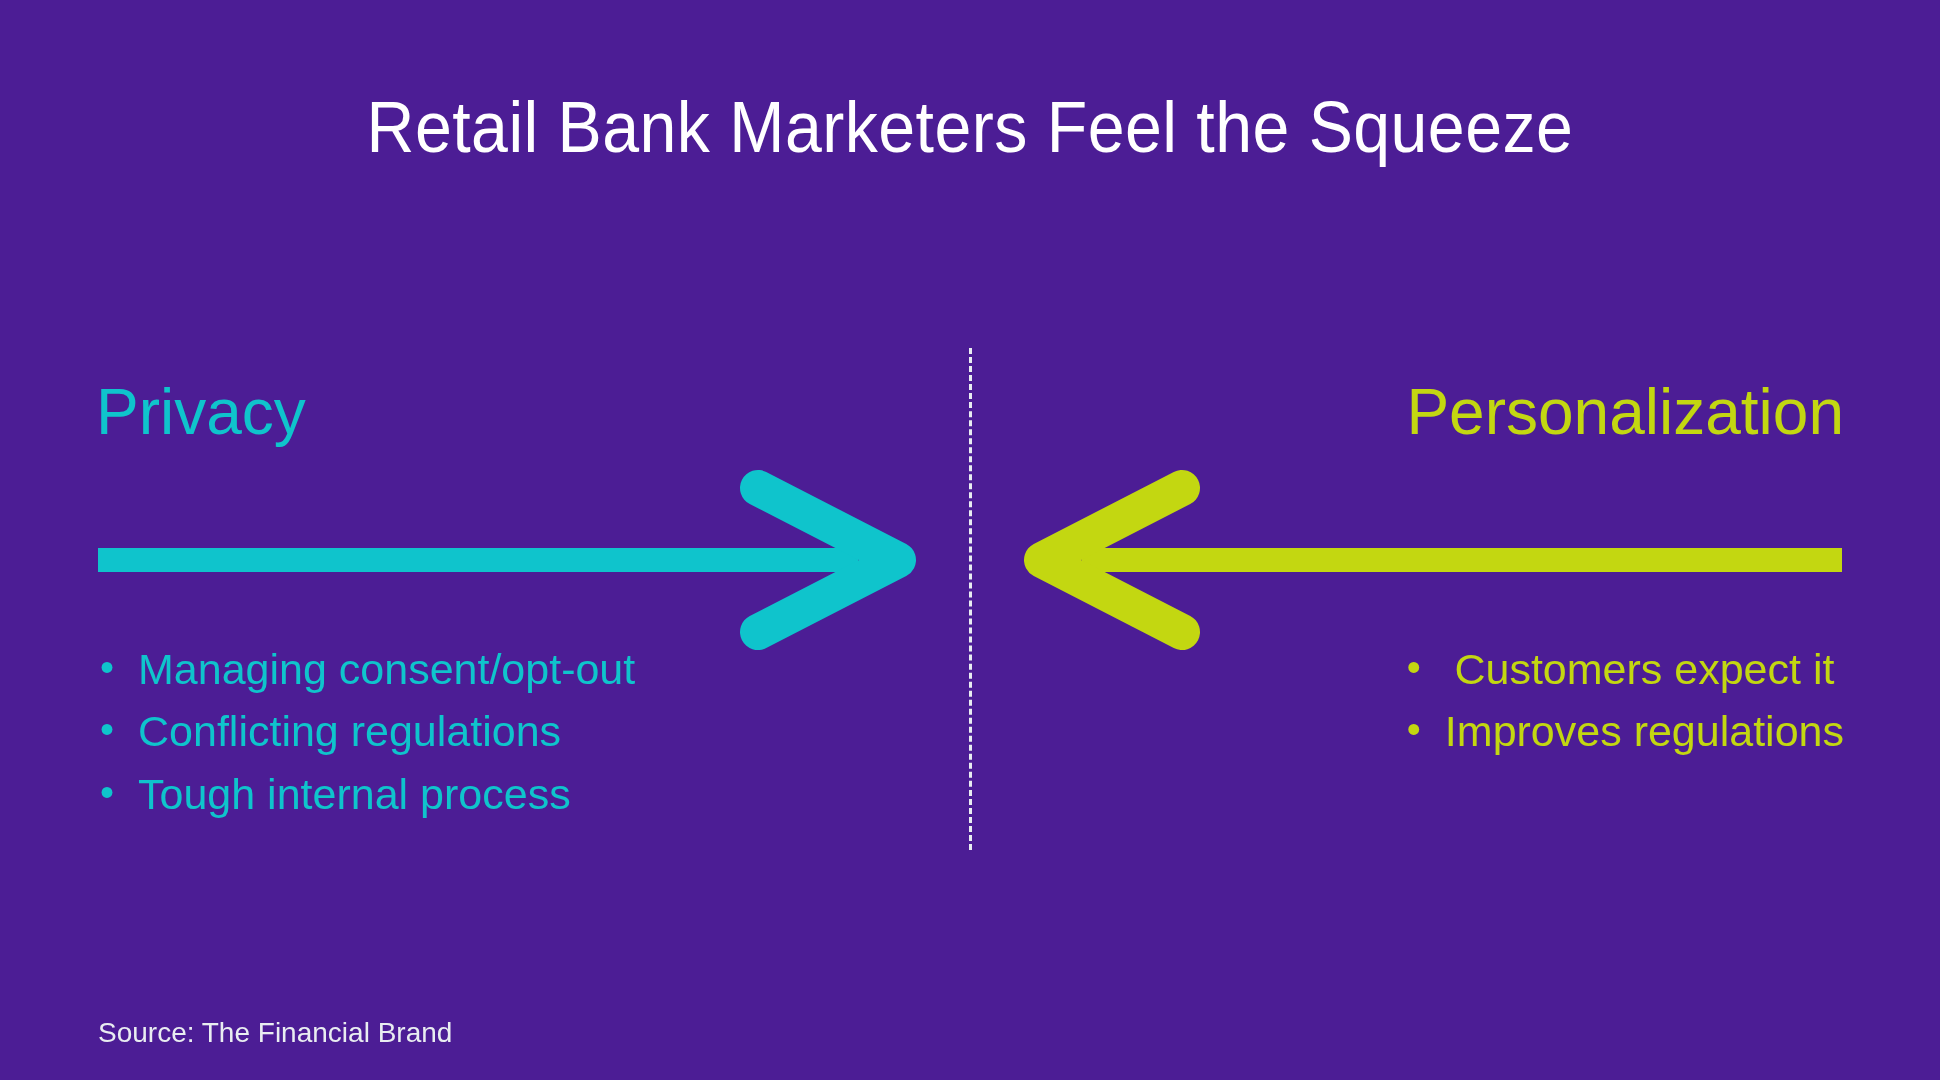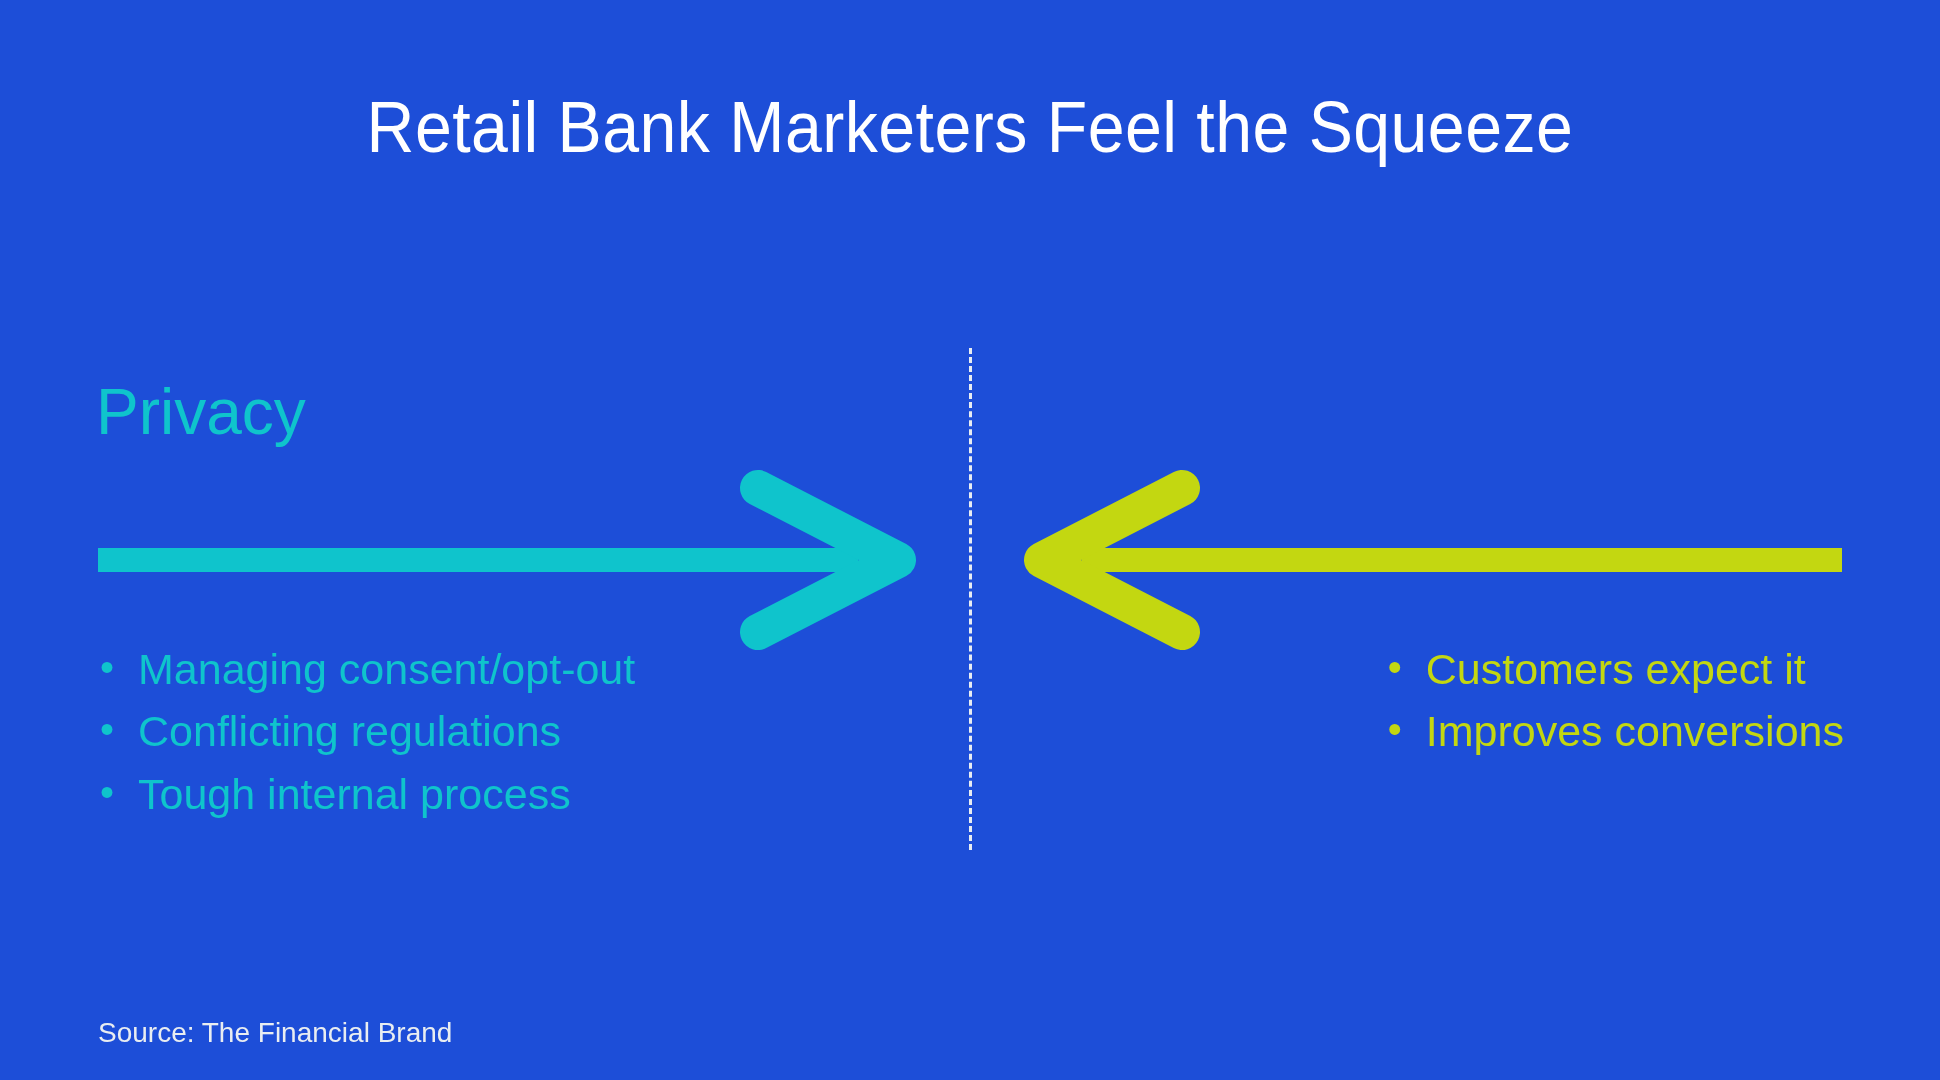--- a/index.html
+++ b/index.html
@@ -10,21 +10,21 @@
     width: 1940px;
     height: 1080px;
     background: #111820;
     font-family: "DejaVu Sans", sans-serif;
     overflow: hidden;
   }
   .slide {
     position: relative;
     width: 1940px;
     height: 1080px;
-    background: #1d4ed8;
+    background: #4c1d95;
   }
 
   
   .title {
     position: absolute;
     top: 88px;
     left: 0;
     width: 1940px;
     text-align: center;
     color: #FFFFFF;
@@ -104,21 +104,21 @@
     padding: 0;
   }
   .bullets-left {
     left: 96px;
     color: #0FC4CC;
     text-align: left;
   }
   .bullets-right {
     right: 96px;
     color: #C3D711;
-    text-align: left;
+    text-align: center;
   }
   .bullets li {
     position: relative;
     padding-left: 42px;
     white-space: nowrap;
   }
   .bullets li::before {
     content: "\2022";
     position: absolute;
     left: 4px;
@@ -144,20 +144,21 @@
 <body>
 
 <div class="slide">
 
   <div class="title">Retail Bank Marketers Feel the Squeeze</div>
 
   <div class="divider"></div>
 
   <div class="heading heading-left">Privacy</div>
 
+  <div class="heading heading-right">Personalization</div>
 
   <div class="arrow arrow-left-wrap">
     <svg viewBox="0 0 816 200" preserveAspectRatio="none" aria-hidden="true">
       <line x1="0" y1="100" x2="760" y2="100" stroke="#0FC4CC" stroke-width="24" stroke-linecap="butt"></line>
       <polyline points="660,28 800,100 660,172" fill="none" stroke="#0FC4CC" stroke-width="36" stroke-linecap="round" stroke-linejoin="round" vector-effect="non-scaling-stroke"></polyline>
     </svg>
   </div>
 
   <div class="arrow arrow-right-wrap">
     <svg viewBox="0 0 816 200" preserveAspectRatio="none" aria-hidden="true">
@@ -167,18 +168,18 @@
   </div>
 
   <ul class="bullets bullets-left">
     <li>Managing consent/opt-out</li>
     <li>Conflicting regulations</li>
     <li>Tough internal process</li>
   </ul>
 
   <ul class="bullets bullets-right">
     <li>Customers expect it</li>
-    <li>Improves conversions</li>
+    <li>Improves regulations</li>
   </ul>
 
   <div class="source">Source: The Financial Brand</div>
 
 </div>
 
 </body></html>

